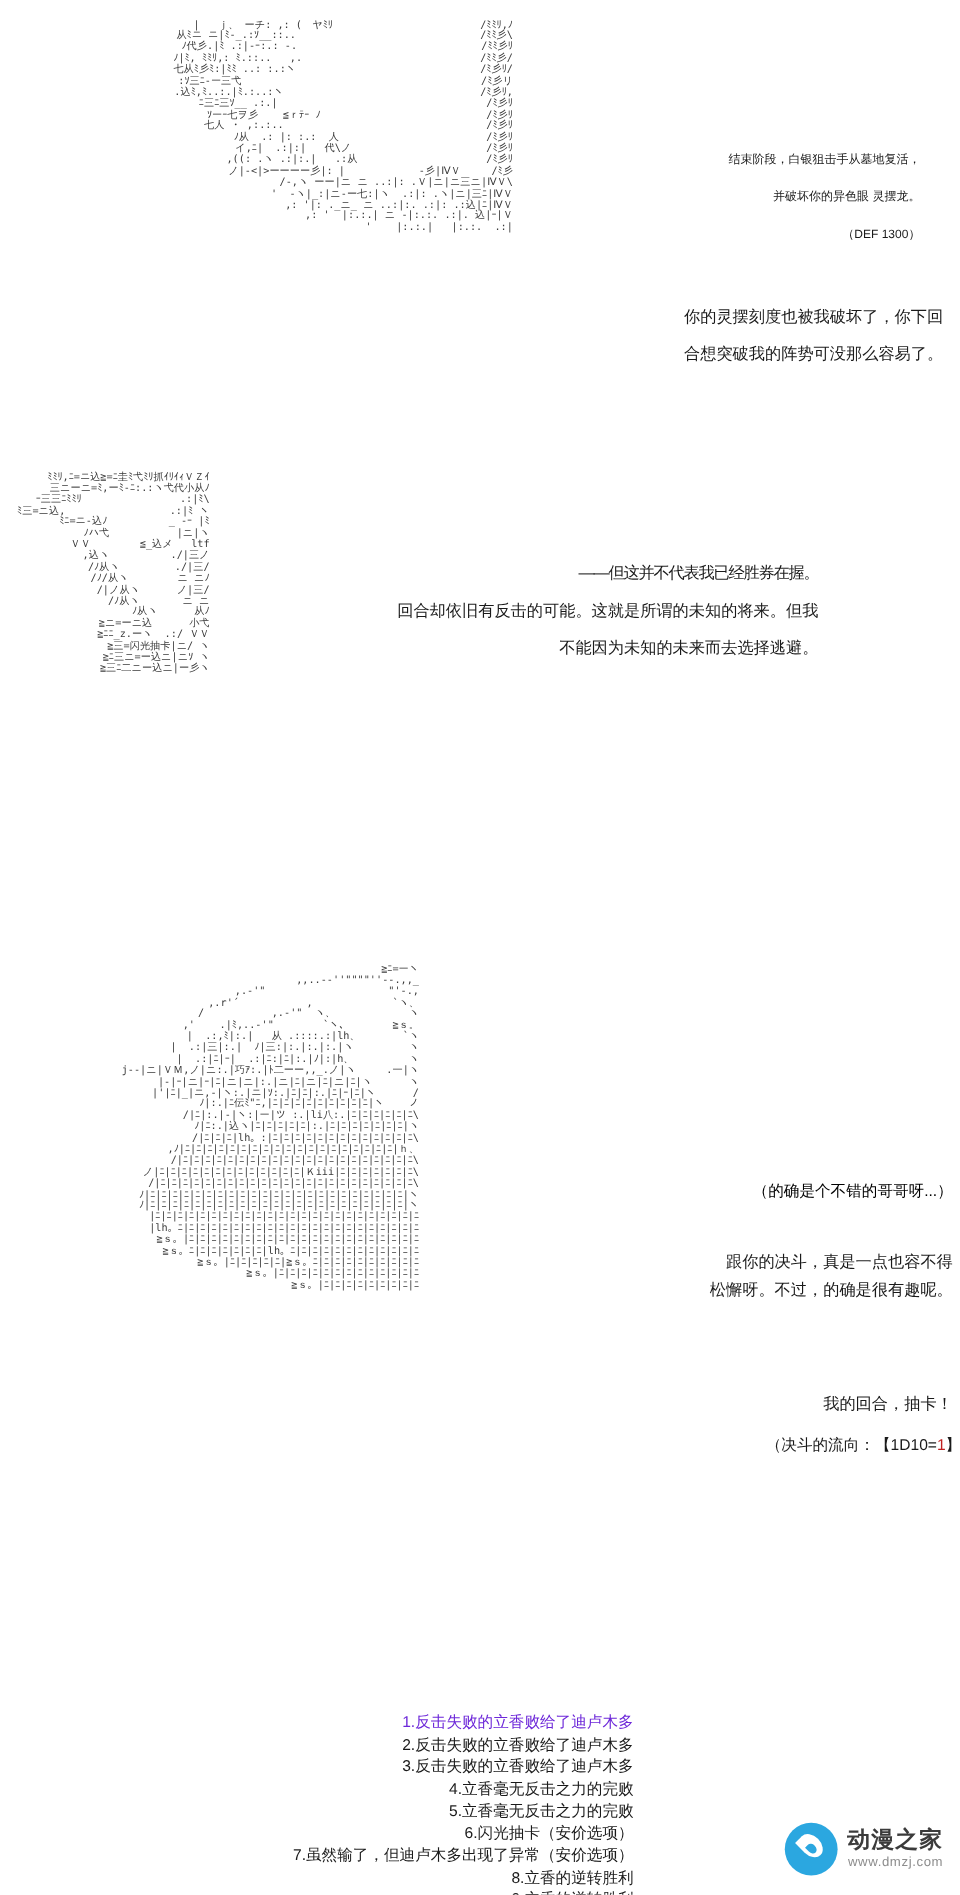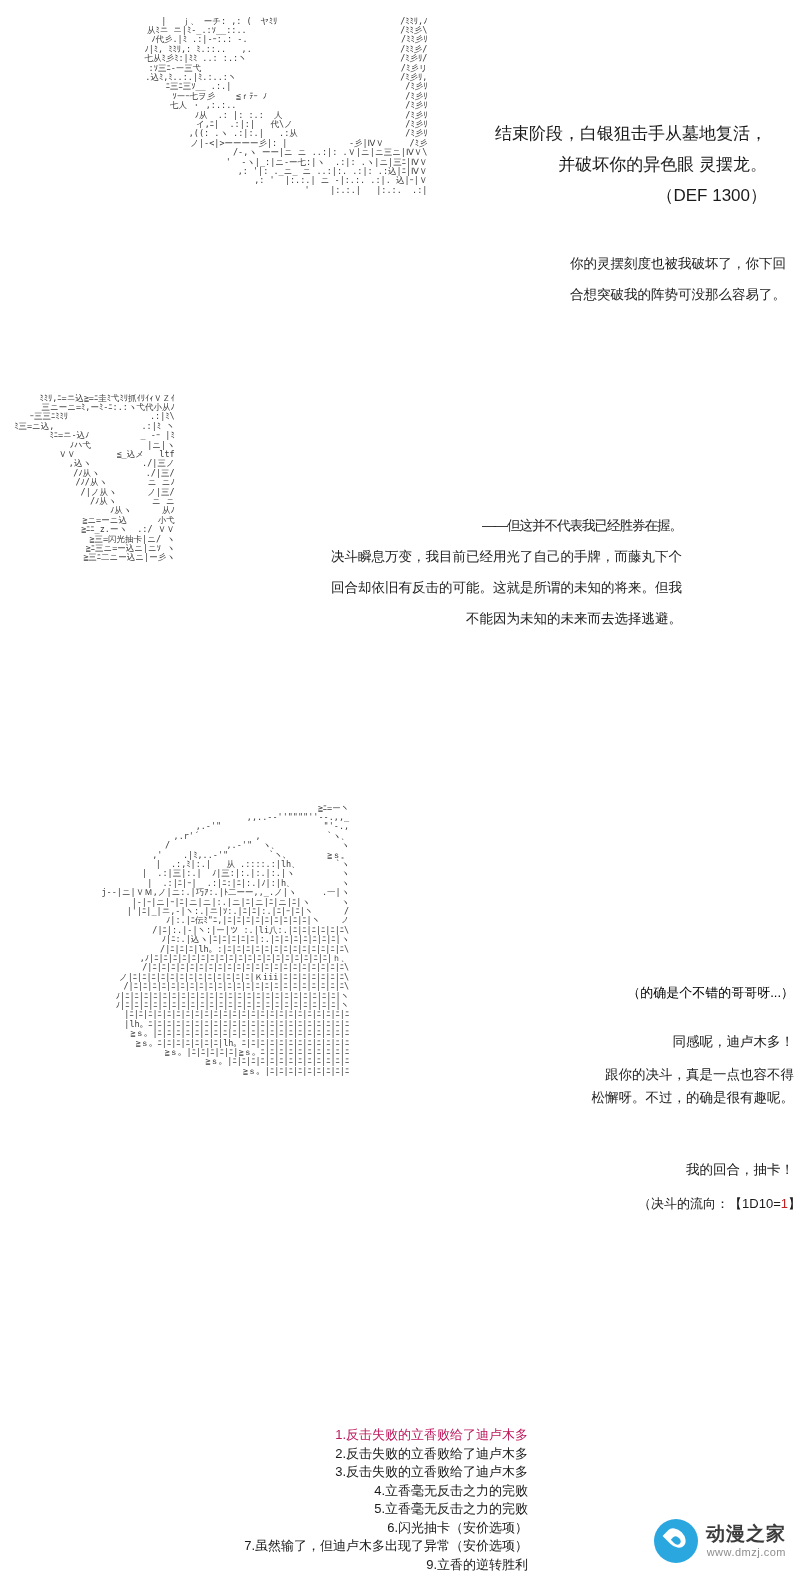--- a/index.html
+++ b/index.html
@@ -33,21 +33,21 @@
     left: 110px;
     top: 8px;
     font-size: 8.5px;
     line-height: 9.4px;
   }
   #text-panel-1 {
     position: absolute;
     left: 447px;
     top: 118px;
     width: 320px;
-    font-size: 17px;
+    font-size: 10px;
     line-height: 31px;
   }
   #text-panel-1b {
     position: absolute;
     left: 466px;
     top: 248px;
     width: 320px;
     font-size: 13.5px;
     line-height: 31px;
   }
@@ -60,21 +60,21 @@
     line-height: 9.4px;
   }
   #text-panel-2 {
     position: absolute;
     left: 262px;
     top: 462px;
     width: 420px;
     font-size: 13.5px;
     line-height: 31px;
   }
-  .dash-lead { letter-spacing: -1px; margin-top: 48px; }
+  .dash-lead { letter-spacing: -1px; }
   
   #aa-panel-3 {
     position: absolute;
     left: 40px;
     top: 795px;
     font-size: 8.5px;
     line-height: 9.4px;
   }
   #text-panel-3a {
     position: absolute;
@@ -113,21 +113,21 @@
   
   #options-list {
     position: absolute;
     left: 8px;
     top: 1426px;
     width: 520px;
     font-size: 13px;
     line-height: 18.5px;
   }
   #options-list .opt { white-space: nowrap; }
-  #options-list .opt-1 { color: #be185d; }
+  #options-list .opt-1 { color: #6d28d9; }
   
   #watermark {
     position: absolute;
     right: 14px;
     bottom: 16px;
     display: flex;
     align-items: center;
     gap: 8px;
   }
   #watermark .wm-badge {
@@ -219,21 +219,20 @@
  /ﾉ从ヽ       ニ ニ
  ﾉ从ヽ      从ﾉ
 ≧ニ=ーニ込      小弋
  ≧ﾆﾆ_z.ーヽ  .:/ ＶＶ
   ≧三=闪光抽卡|ニ/ ヽ
    ≧ﾆ三ニ=ー込ニ|ニｿ ヽ
     ≧三ﾆ二ニー込ニ|ー彡ヽ</pre>
 
   <div id="text-panel-2">
     <div class="dash-lead">——但这并不代表我已经胜券在握。</div>
-    <div>决斗瞬息万变，我目前已经用光了自己的手牌，而藤丸下个</div>
     <div>回合却依旧有反击的可能。这就是所谓的未知的将来。但我</div>
     <div>不能因为未知的未来而去选择逃避。</div>
   </div>
 
   <pre class="aa" id="aa-panel-3">                                      ≧ﾆ=ーヽ
                             ,,..-‐''""""''‐-.,,_
                       ,.-'"                    "'-.,
                    ,.r'´           ,             `ヽ、
                  /           ,.-'"  ヽ、            ヽ
                 ,'    .|ﾐ,..-'"        `ヽ、       ≧ｓ。
@@ -257,21 +256,20 @@
  |lh。ﾆ|ﾆ|ﾆ|ﾆ|ﾆ|ﾆ|ﾆ|ﾆ|ﾆ|ﾆ|ﾆ|ﾆ|ﾆ|ﾆ|ﾆ|ﾆ|ﾆ|ﾆ|ﾆ|ﾆ|ﾆ|ﾆ
   ≧ｓ。|ﾆ|ﾆ|ﾆ|ﾆ|ﾆ|ﾆ|ﾆ|ﾆ|ﾆ|ﾆ|ﾆ|ﾆ|ﾆ|ﾆ|ﾆ|ﾆ|ﾆ|ﾆ|ﾆ|ﾆ|ﾆ
     ≧ｓ。ﾆ|ﾆ|ﾆ|ﾆ|ﾆ|ﾆ|ﾆ|lh。ﾆ|ﾆ|ﾆ|ﾆ|ﾆ|ﾆ|ﾆ|ﾆ|ﾆ|ﾆ|ﾆ|ﾆ
        ≧ｓ。|ﾆ|ﾆ|ﾆ|ﾆ|ﾆ|≧ｓ。ﾆ|ﾆ|ﾆ|ﾆ|ﾆ|ﾆ|ﾆ|ﾆ|ﾆ|ﾆ
           ≧ｓ。|ﾆ|ﾆ|ﾆ|ﾆ|ﾆ|ﾆ|ﾆ|ﾆ|ﾆ|ﾆ|ﾆ|ﾆ|ﾆ
              ≧ｓ。|ﾆ|ﾆ|ﾆ|ﾆ|ﾆ|ﾆ|ﾆ|ﾆ|ﾆ</pre>
 
   <div id="text-panel-3a">（的确是个不错的哥哥呀...）</div>
 
   <div id="text-panel-3b">
-    <div>同感呢，迪卢木多！</div>
     <div style="height:10px"></div>
     <div>跟你的决斗，真是一点也容不得</div>
     <div>松懈呀。不过，的确是很有趣呢。</div>
   </div>
 
   <div id="text-panel-3c">
     <div>我的回合，抽卡！</div>
   </div>
 
   <div id="text-panel-3d">
@@ -279,20 +277,21 @@
   </div>
 
   <div id="options-list">
     <div class="opt opt-1"><span>1.</span><span>反击失败的立香败给了迪卢木多</span></div>
     <div class="opt"><span>2.</span><span>反击失败的立香败给了迪卢木多</span></div>
     <div class="opt"><span>3.</span><span>反击失败的立香败给了迪卢木多</span></div>
     <div class="opt"><span>4.</span><span>立香毫无反击之力的完败</span></div>
     <div class="opt"><span>5.</span><span>立香毫无反击之力的完败</span></div>
     <div class="opt"><span>6.</span><span>闪光抽卡（安价选项）</span></div>
     <div class="opt"><span>7.</span><span>虽然输了，但迪卢木多出现了异常（安价选项）</span></div>
+    <div class="opt"><span>8.</span><span>立香的逆转胜利</span></div>
     <div class="opt"><span>9.</span><span>立香的逆转胜利</span></div>
 
   </div>
 
   <div id="watermark">
     <div class="wm-badge"></div>
     <div class="wm-texts">
       <div class="wm-title">动漫之家</div>
       <div class="wm-sub">www.dmzj.com</div>
     </div>

